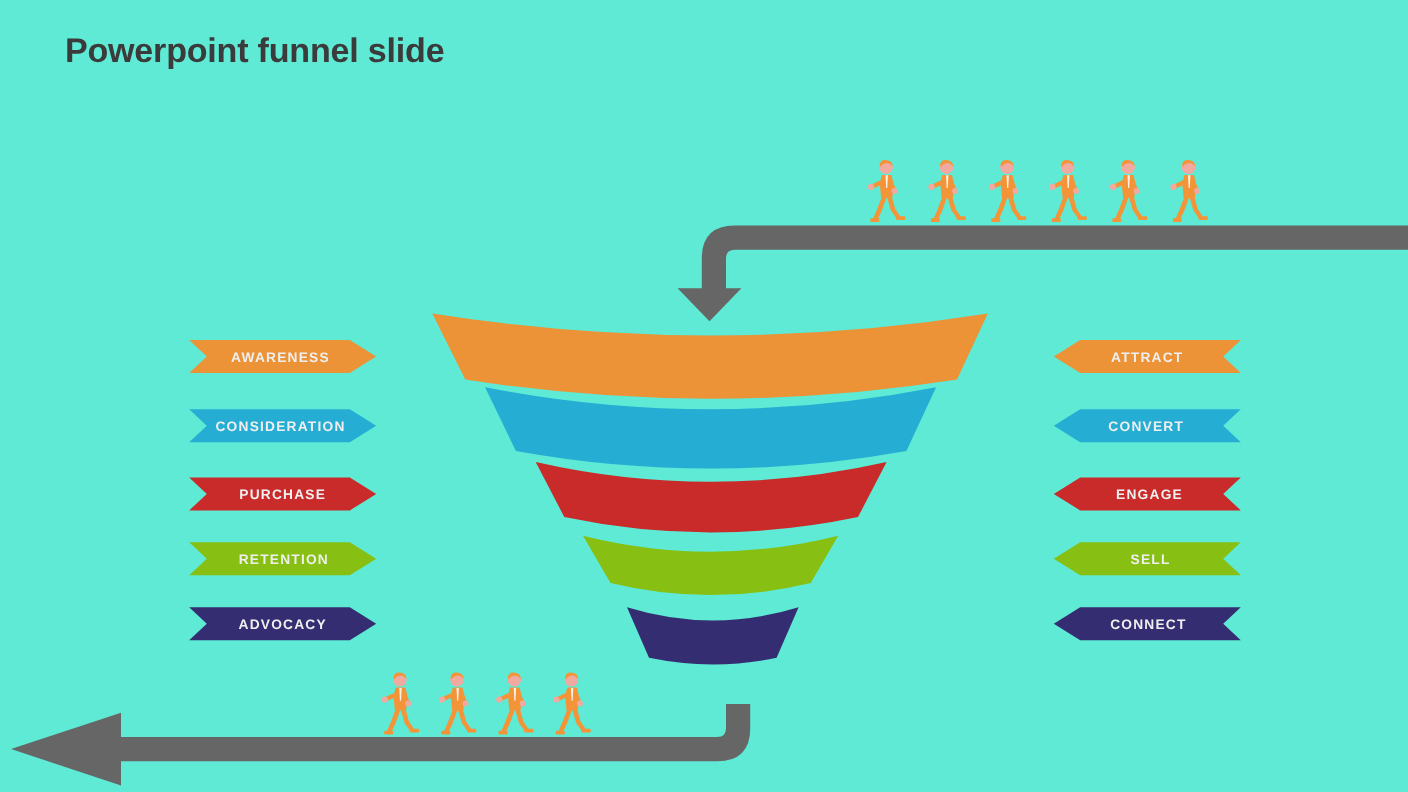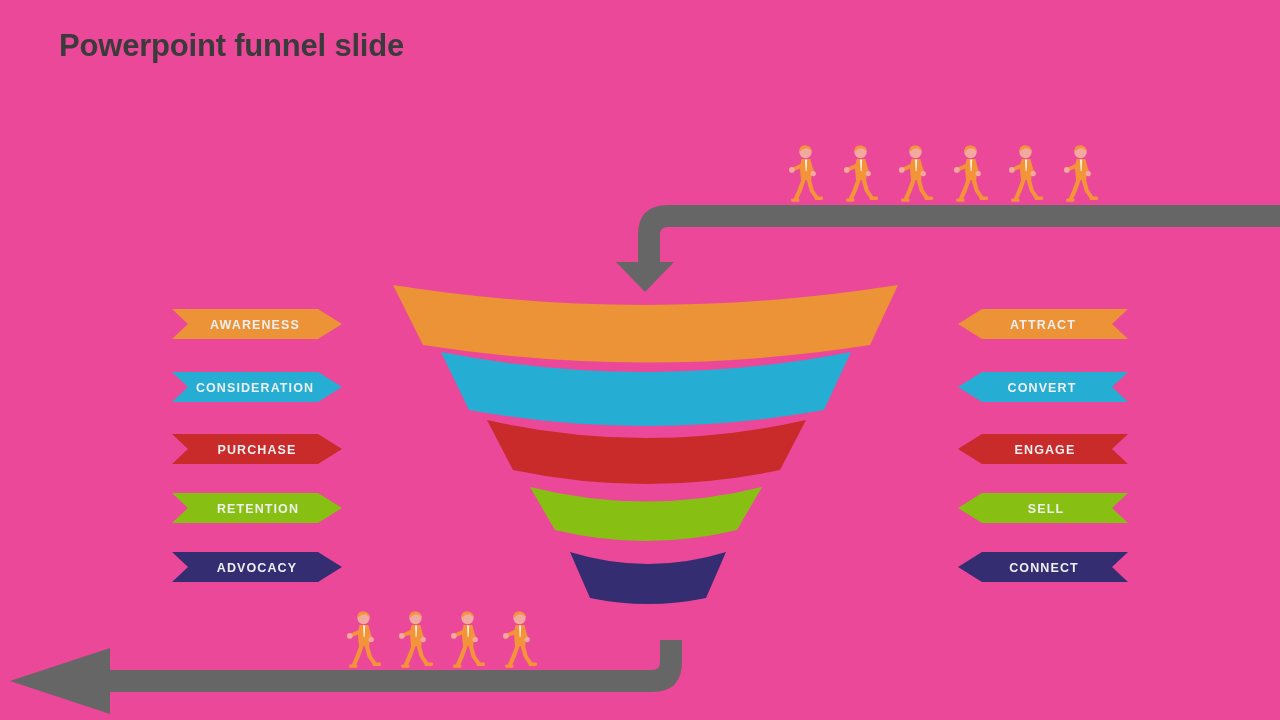--- a/index.html
+++ b/index.html
@@ -12,21 +12,21 @@
     height: 720px;
     position: relative;
     overflow: hidden;
     font-family: "Liberation Sans", sans-serif;
   }
   #slide {
     position: absolute;
     left: 0; top: 0;
     width: 1280px;
     height: 720px;
-    background: #ec4899;
+    background: #5eead4;
   }
   #slide-title {
     position: absolute;
     left: 59px;
     top: 28px;
     font-size: 31px;
     font-weight: bold;
     color: #3b3b3b;
     letter-spacing: -0.2px;
     white-space: nowrap;

